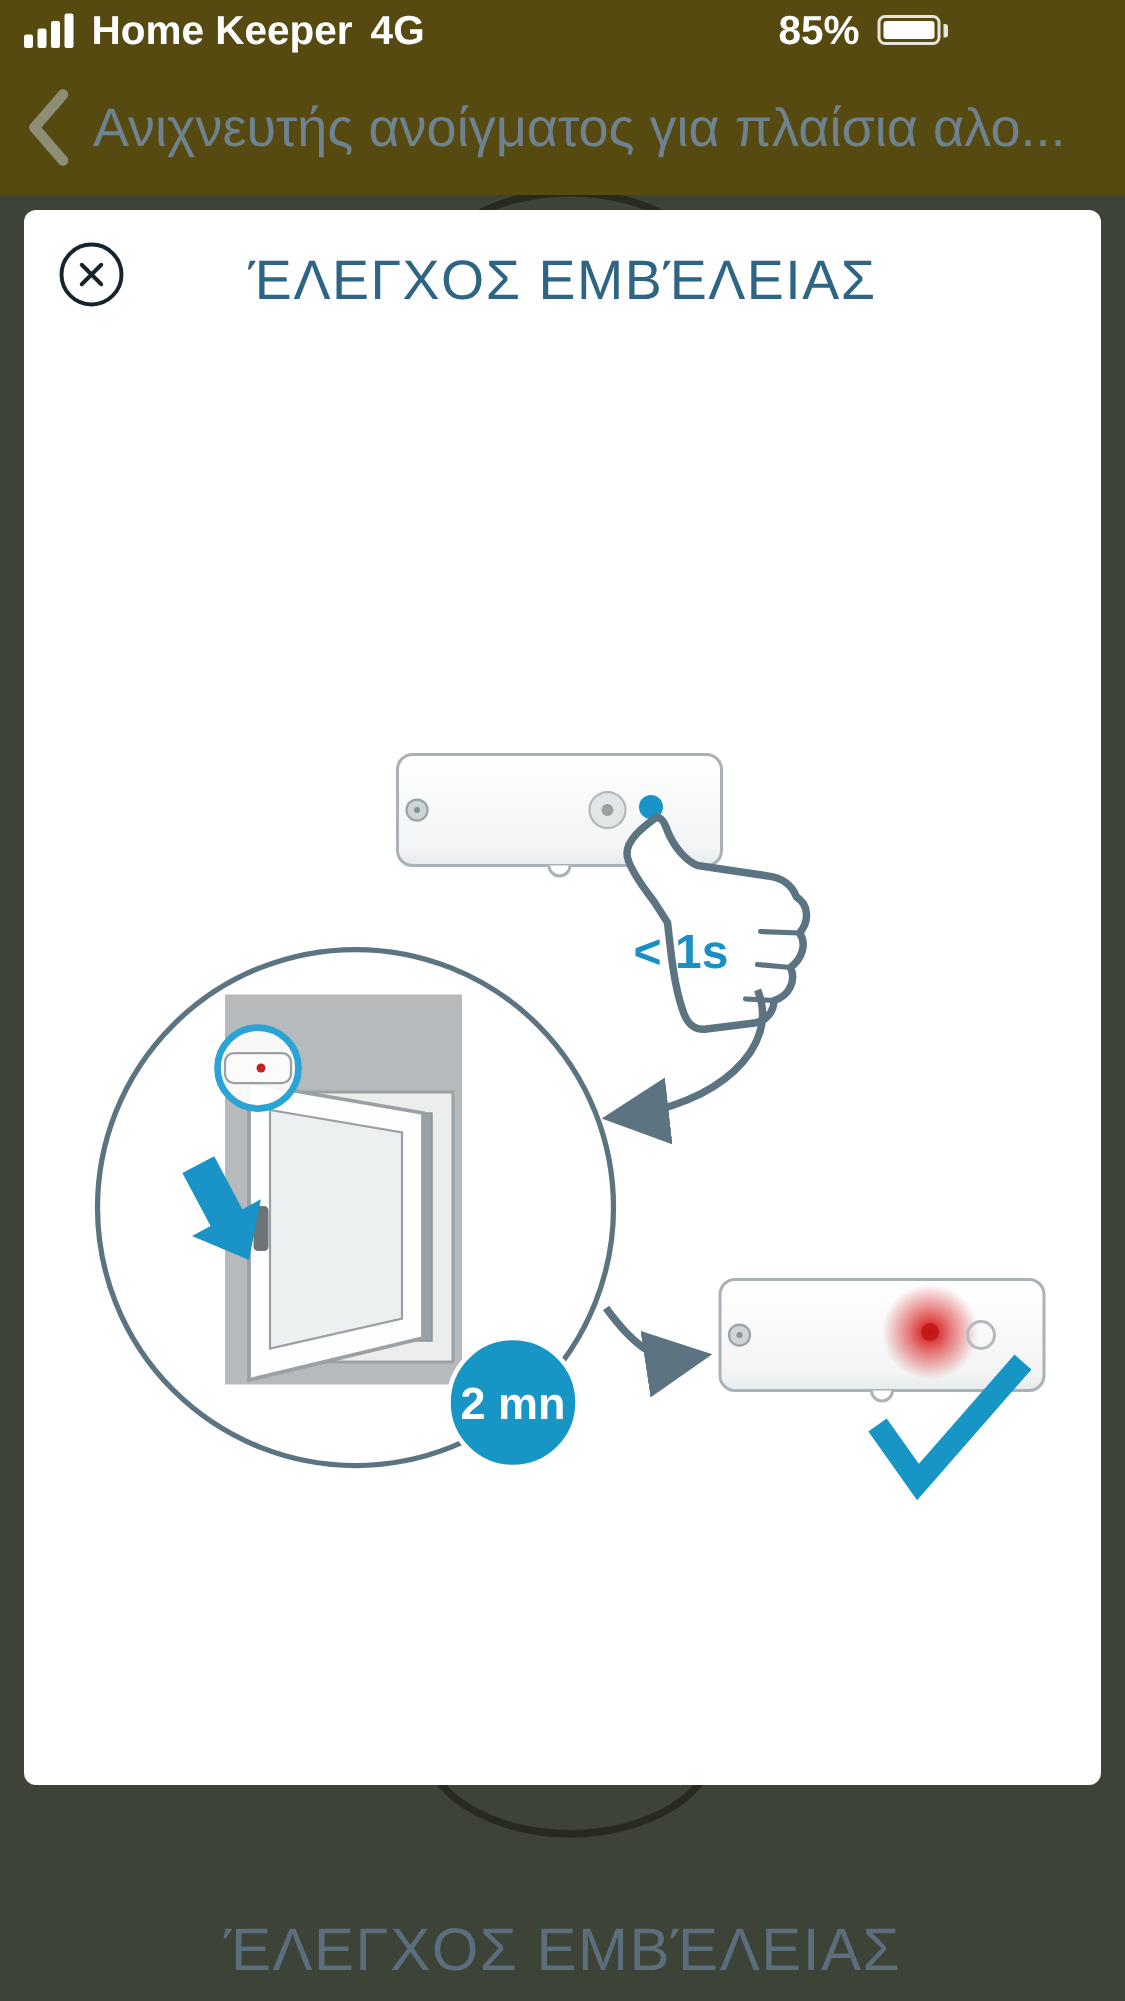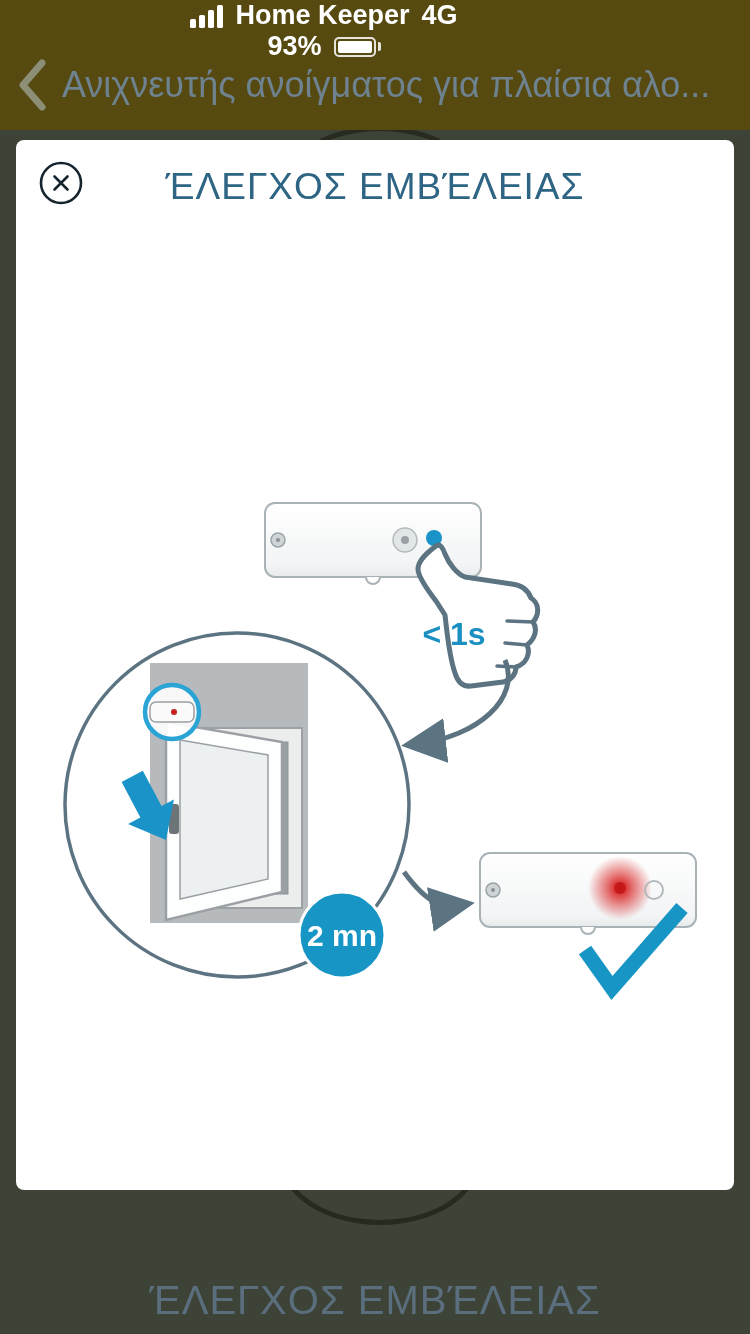--- a/index.html
+++ b/index.html
@@ -8,21 +8,21 @@
     background:#3e4338;
     font-family:"Liberation Sans","DejaVu Sans",sans-serif;
     -webkit-font-smoothing:antialiased;
   }
 
   
   .header{position:absolute;top:0;left:0;width:750px;height:130px;background:#564a11;}
   .status-bar{
     position:absolute;top:0;left:0;width:648px;height:40px;
     display:flex;align-items:center;justify-content:space-between;
-    padding:0 16px;box-sizing:border-box;color:#ffffff;font-size:27px;font-weight:600;flex-direction:column;
+    padding:0 16px;box-sizing:border-box;color:#ffffff;font-size:27px;font-weight:600;
   }
   .sb-left,.sb-right{display:flex;align-items:center;gap:12px;}
   .sb-time{position:absolute;left:0;right:0;text-align:center;font-weight:700;pointer-events:none;}
   .signal{display:flex;align-items:flex-end;gap:3px;height:24px;}
   .signal span{width:6px;background:#fff;border-radius:1.5px;display:block;}
   .signal .b1{height:9px;} .signal .b2{height:13px;} .signal .b3{height:18px;} .signal .b4{height:23px;}
   .battery{display:flex;align-items:center;}
   .battery .body{width:42px;height:20px;border:2px solid rgba(255,255,255,.85);border-radius:5px;padding:2px;box-sizing:border-box;}
   .battery .fill{width:100%;height:100%;background:#fff;border-radius:2px;}
   .battery .nub{width:3px;height:9px;background:rgba(255,255,255,.85);border-radius:0 2px 2px 0;margin-left:2px;}
@@ -76,21 +76,21 @@
       <div class="signal">
         <span class="b1"></span>
           <span class="b2"></span>
           <span class="b3"></span>
           <span class="b4"></span>
       </div>
       <span>Home Keeper</span>
       <span>4G</span>
     </div>
     <div class="sb-right">
-      <span>93%</span>
+      <span>85%</span>
       <div class="battery">
         <div class="body">
             <div class="fill"></div>
           </div>
           <div class="nub"></div>
       </div>
     </div>
   </div>
 
   <div class="nav-bar">

